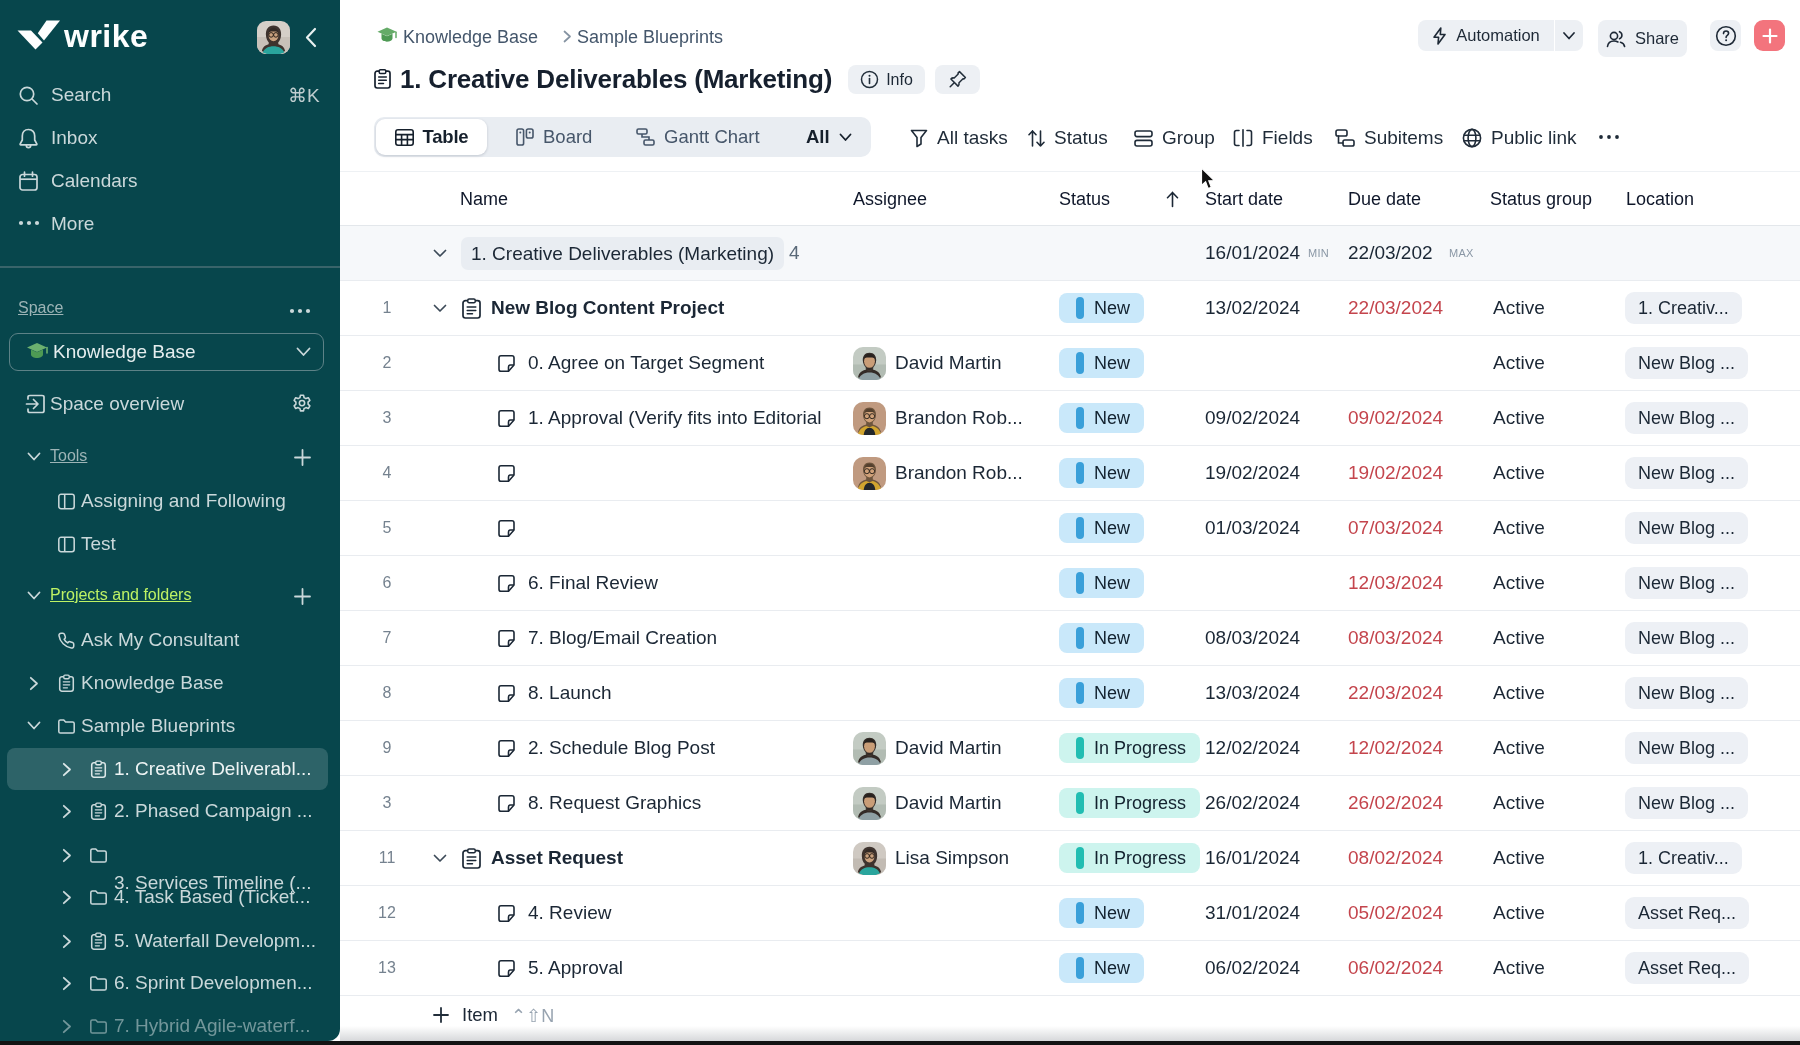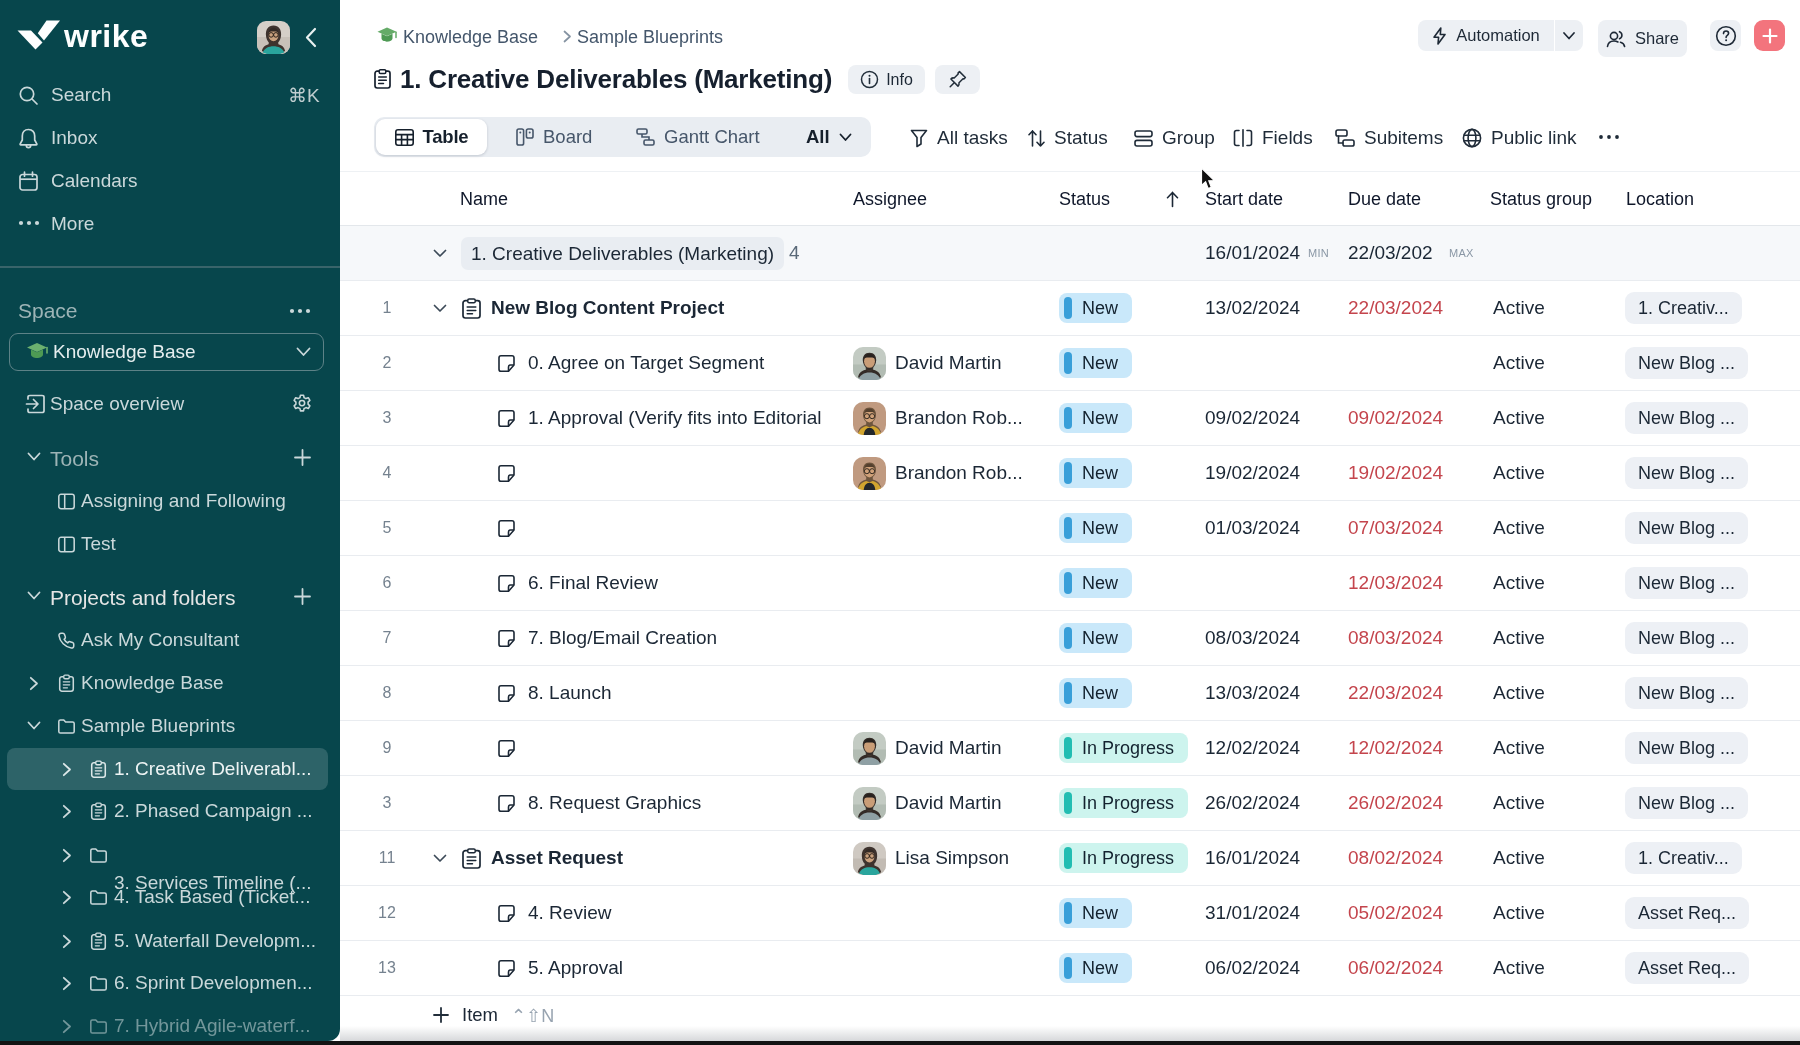--- a/index.html
+++ b/index.html
@@ -3,21 +3,21 @@
 <meta charset="utf-8">
 <style>
 * { margin:0; padding:0; box-sizing:border-box; }
 html,body { width:1800px; height:1045px; overflow:hidden; }
 body { font-family:"Liberation Sans", sans-serif; background:#fff; position:relative; }
 .abs { position:absolute; }
 
 
 #sidebar { position:absolute; left:0; top:0; width:340px; height:1041px; background:#07464c; overflow:hidden; border-bottom-right-radius:12px; }
 .sb-txt { color:#cad8da; font-size:19px; white-space:nowrap; }
-.sb-dim { color:#8aa6a9; font-size:21px; }
+.sb-dim { color:#8aa6a9; font-size:16px;text-decoration:underline; }
 svg.ic { display:block; }
 
 
 #main { position:absolute; left:340px; top:0; width:1460px; height:1045px; background:#fff; }
 .crumb { color:#44566b; font-size:18px; }
 .btn { position:absolute; background:#edf0f4; border-radius:8px; display:flex; align-items:center; justify-content:center; color:#1e2936; font-size:16.5px; }
 
 
 #tabwrap { position:absolute; left:34px; top:117px; width:497px; height:40px; background:#e9edf2; border-radius:10px; }
 .tab { position:absolute; top:117px; height:40px; display:flex; align-items:center; color:#46566a; font-size:18.5px; }
@@ -26,21 +26,21 @@
 
 .tool { position:absolute; top:124px; height:28px; display:flex; align-items:center; gap:9px; color:#1f2b38; font-size:19px; }
 
 
 .hlabel { position:absolute; top:0; height:55px; line-height:55px; color:#0f172a; font-size:18px; }
 .trow { position:absolute; left:0; width:1460px; height:55px; border-bottom:1px solid #e9ecf0; }
 .cell { position:absolute; top:0; height:54px; display:flex; align-items:center; }
 .num { left:22px; width:50px; justify-content:center; color:#75828f; font-size:16px; }
 .tname { color:#1b2735; font-size:19px; white-space:nowrap; }
 .bold { font-weight:700; }
-.chip { top:12px; border-radius:8px; height:30px; display:flex; align-items:center; font-size:18px; color:#13222f; padding-right:14px; }
+.chip { top:12px; border-radius:8px; height:30px; display:flex; align-items:center; font-size:18px; color:#13222f; padding-right:14px;padding-left:12px; }
 .chip .bar { width:8px; height:22px; border-radius:4px; margin:0 10px 0 5px; }
 .chip.new { background:#c9e8fa; }
 .chip.new .bar { background:#399fd9; }
 .chip.prog { background:#cdf4ee; }
 .chip.prog .bar { background:#22bdb2; }
 .date { font-size:19px; color:#1b2735; }
 .red { color:#c4454d; }
 .loc { position:absolute; left:1285px; background:#edf0f5; border-radius:9px; height:32px; line-height:32px; padding:0 13px; font-size:18px; color:#1b2735; max-width:124px; overflow:hidden; white-space:nowrap; }
 .av { border-radius:10px; overflow:hidden; width:33px; height:33px; }
 </style>
@@ -142,21 +142,21 @@
 
   <svg class="abs ic" style="left:57px;top:535px" width="19" height="19" viewBox="0 0 21 21">
       <rect x="2" y="2.5" width="17" height="16" rx="2.5" stroke="#cad8da" stroke-width="1.7" fill="none"></rect>
       <path d="M8.5 2.5 L8.5 18.5" stroke="#cad8da" stroke-width="1.7"></path>
     </svg>
   <div class="abs sb-txt" style="left:81px;top:533px">Test</div>
 
   <svg class="abs ic" style="left:27px;top:591px" width="14" height="9" viewBox="0 0 14 9">
       <path d="M1.5 1.5 L7 7.5 L12.5 1.5" stroke="#cad8da" stroke-width="1.8" fill="none" stroke-linecap="round" stroke-linejoin="round"></path>
     </svg>
-  <div class="abs sb-dim" style="left:50px;top:586px;color:#e5e5e5">Projects and folders</div>
+  <div class="abs sb-dim" style="left:50px;top:586px;color:#bef264">Projects and folders</div>
   <svg class="abs ic" style="left:293px;top:587px" width="19" height="19" viewBox="0 0 19 19">
       <path d="M9.5 2 L9.5 17 M2 9.5 L17 9.5" stroke="#cad8da" stroke-width="1.8" stroke-linecap="round"></path>
     </svg>
 
   <svg class="abs ic" style="left:57px;top:631px" width="19" height="19" viewBox="0 0 21 21">
       <path d="M4.5 2.5 C3 2.5 2 3.7 2.2 5.2 C3 11.8 9.2 18 15.8 18.8 C17.3 19 18.5 18 18.5 16.5 L18.5 14.4 C18.5 13.6 18 13 17.2 12.7 L14.5 11.8 C13.8 11.6 13.1 11.8 12.6 12.3 L11.8 13.1 C10 12.1 8.9 11 7.9 9.2 L8.7 8.4 C9.2 7.9 9.4 7.2 9.2 6.5 L8.3 3.8 C8 3 7.4 2.5 6.6 2.5 Z" stroke="#cad8da" stroke-width="1.7" fill="none" stroke-linejoin="round"></path>
     </svg>
   <div class="abs sb-txt" style="left:81px;top:629px">Ask My Consultant</div>
 
   <svg class="abs ic" style="left:29px;top:676px" width="10" height="15" viewBox="0 0 10 15">
@@ -571,20 +571,21 @@
     <div class="cell date red" style="left:1008px">22/03/2024</div>
     <div class="cell date" style="left:1153px">Active</div>
     <div class="loc" style="top:11px">New Blog ...</div>
   </div>
 
   <div class="trow" style="top:721px">
     <div class="cell num">9</div>
     <svg class="abs" style="left:157px;top:18px" width="19" height="19">
         <use href="#task-ic"></use>
       </svg>
+    <div class="cell tname" style="left:188px">2. Schedule Blog Post</div>
     <svg class="abs av" style="left:513px;top:11px" width="33" height="33">
         <use href="#av-david"></use>
       </svg>
     <div class="cell tname" style="left:555px">David Martin</div>
     <div class="cell chip prog" style="left:719px"><span class="bar"></span>In Progress</div>
     <div class="cell date" style="left:865px">12/02/2024</div>
     <div class="cell date red" style="left:1008px">12/02/2024</div>
     <div class="cell date" style="left:1153px">Active</div>
     <div class="loc" style="top:11px">New Blog ...</div>
   </div>

